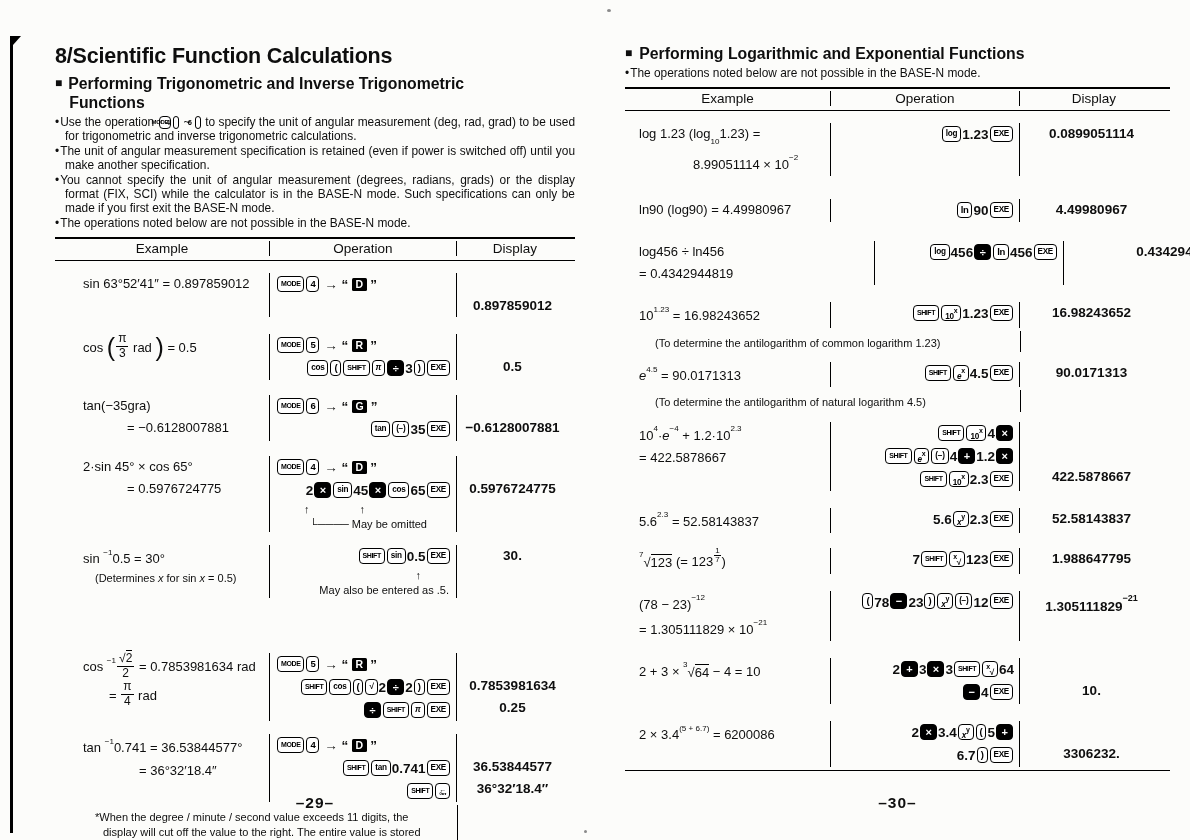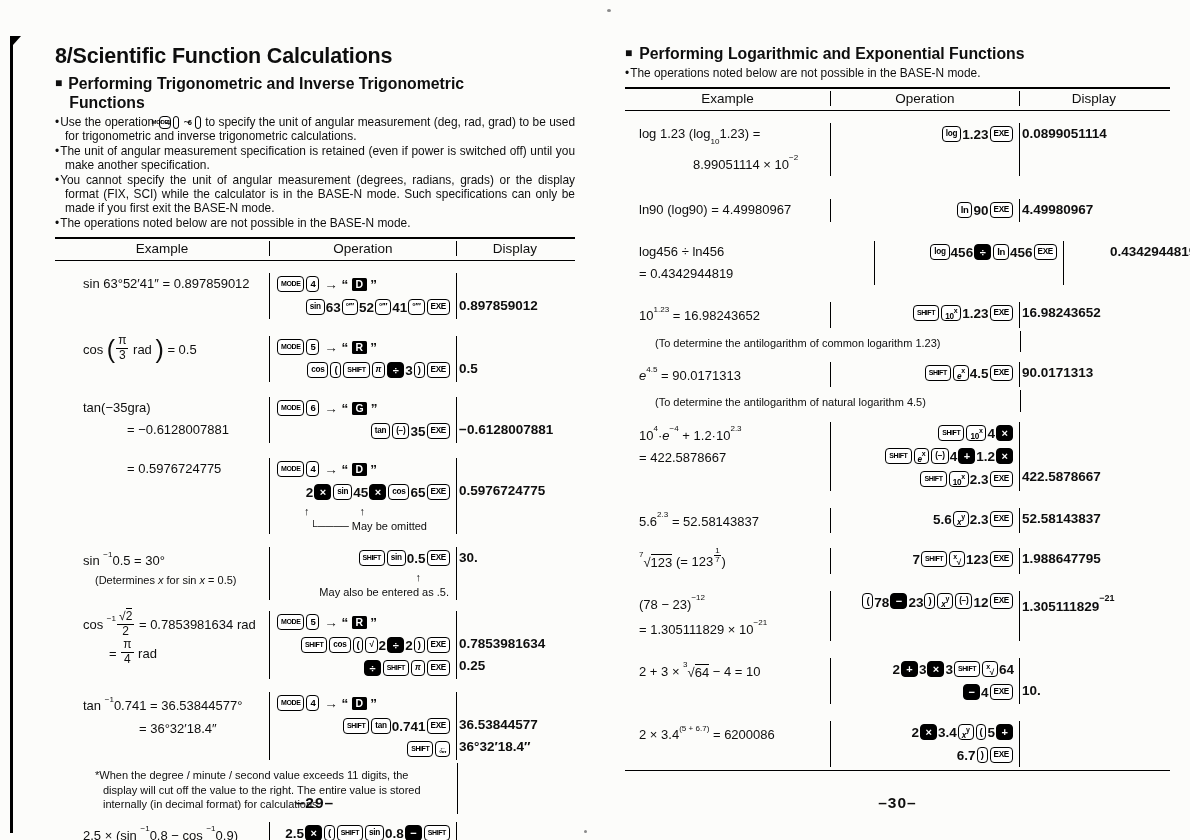--- a/index.html
+++ b/index.html
@@ -36,21 +36,21 @@
   .trow{display:grid;padding:8px 0 3px 0;}
   .c1{font-size:13px;padding:0 4px 0 28px;}
   .pr .c1{padding-left:14px;}
   .c2{border-left:1.7px solid #000;border-right:1.7px solid #000;padding:0 5px 0 6px;}
   .c3{padding:0 2px;}
   .line{line-height:22px;white-space:nowrap;}
   .line.r{text-align:right;}
   .line.sm{font-size:11px;line-height:15px;}
   .line.sm .tx{font-weight:normal;font-size:11px;}
   .opl .tx{font-weight:bold;font-size:13.5px;}
-  .dline{line-height:22px;min-height:22px;font-weight:bold;font-size:13.5px;text-align:left;white-space:nowrap;padding-right:5px;}
+  .dline{line-height:22px;min-height:22px;font-weight:bold;font-size:13.5px;text-align:center;white-space:nowrap;padding-right:5px;}
   .dline sup{font-size:9px;}
   sup{font-size:0.62em;position:relative;top:-0.45em;}
   sub{font-size:0.62em;position:relative;bottom:-0.25em;}
   .frac{display:inline-flex;flex-direction:column;text-align:center;vertical-align:middle;font-size:12px;line-height:1.15;position:relative;top:-2px;margin:0 1px;}
   .fn{border-bottom:1.3px solid #000;padding:0 2px;}
   .sfr{font-size:8px;line-height:1.05;top:0;}
   .sfr .fn{border-bottom-width:1px;padding:0 1px;}
   .sq{white-space:nowrap;}
   .sqv{border-top:1.3px solid #000;}
   .ridx{font-size:8px;top:-0.55em;}
@@ -90,21 +90,20 @@
         <div class="hc2">Operation</div>
         <div>Display</div>
       </div>
       <div class="rowblk">
         <div class="trow" style="grid-template-columns: 214px 188px 116px; padding-top: 12px;">
           <div class="c1">
             <div class="line"><span class="tx">sin 63°52′41″ = 0.897859012</span></div>
           </div>
           <div class="c2">
             <div class="line opl"><span class="key klong">MODE</span><span class="key">4</span><span class="tx"> → “ </span><span class="inv">D</span><span class="tx"> ”</span></div>
-            <div class="line r opl"><span class="key kmed">sin</span><span class="tx">63</span><span class="key kmed">°′″</span><span class="tx">52</span><span class="key kmed">°′″</span><span class="tx">41</span><span class="key kmed">°′″</span><span class="key kmed">EXE</span></div>
           </div>
           <div class="c3">
             <div class="dline">&nbsp;</div>
             <div class="dline">0.897859012</div>
           </div>
         </div>
       </div>
       <div class="rowblk">
         <div class="trow" style="grid-template-columns: 214px 188px 116px; padding-top: 14px;">
           <div class="c1">
@@ -135,20 +134,21 @@
           </div>
           <div class="c3">
             <div class="dline">&nbsp;</div>
             <div class="dline">−0.6128007881</div>
           </div>
         </div>
       </div>
       <div class="rowblk">
         <div class="trow" style="grid-template-columns: 214px 188px 116px; padding-top: 12px;">
           <div class="c1">
+            <div class="line"><span class="tx">2·sin 45° × cos 65°</span></div>
             <div class="line" style="padding-left: 44px;"><span class="tx">= 0.5976724775</span></div>
           </div>
           <div class="c2">
             <div class="line opl"><span class="key klong">MODE</span><span class="key">4</span><span class="tx"> → “ </span><span class="inv">D</span><span class="tx"> ”</span></div>
             <div class="line r opl"><span class="tx">2</span><span class="key kdark">×</span><span class="key kmed">sin</span><span class="tx">45</span><span class="key kdark">×</span><span class="key kmed">cos</span><span class="tx">65</span><span class="key kmed">EXE</span></div>
             <div class="line r sm opl"><span class="tx">↑</span><span class="spc" style="width: 50px;"></span><span class="tx">↑</span><span class="spc" style="width: 86px;"></span></div>
             <div class="line r sm opl"><span class="tx">└──── May be omitted</span><span class="spc" style="width: 24px;"></span></div>
           </div>
           <div class="c3">
             <div class="dline">&nbsp;</div>
@@ -166,21 +166,21 @@
             <div class="line r opl"><span class="key klong">SHIFT</span><span class="key kmed">sin</span><span class="tx">0.5</span><span class="key kmed">EXE</span></div>
             <div class="line r sm opl"><span class="tx">↑</span><span class="spc" style="width: 30px;"></span></div>
             <div class="line r sm opl"><span class="tx">May also be entered as .5.</span><span class="spc" style="width: 2px;"></span></div>
           </div>
           <div class="c3">
             <div class="dline">30.</div>
           </div>
         </div>
       </div>
       <div class="rowblk">
-        <div class="trow" style="grid-template-columns: 214px 188px 116px; padding-top: 8px;">
+        <div class="trow" style="grid-template-columns: 214px 188px 116px; padding-top: 8px; margin-top: 44px;">
           <div class="c1">
             <div class="line"><span class="tx">cos </span><sup>−1</sup><span class="frac">
                 <span class="fn"><span class="sq"><span>√</span><span class="sqv">2</span></span></span>
                 <span class="fd">2</span>
               </span><span class="tx"> = 0.7853981634 rad</span></div>
             <div class="line" style="padding-left: 26px;"><span class="tx">= </span><span class="frac">
                 <span class="fn">π</span>
                 <span class="fd">4</span>
               </span><span class="tx"> rad</span></div>
           </div>
@@ -415,17 +415,21 @@
       </div>
       <div class="rowblk">
         <div class="trow" style="grid-template-columns: 205px 190px 148px; padding-top: 14px;">
           <div class="c1">
             <div class="line"><span class="tx">2 × 3.4</span><sup>(5 + 6.7)</sup><span class="tx"> = 6200086</span></div>
           </div>
           <div class="c2">
             <div class="line r opl"><span class="tx">2</span><span class="key kdark">×</span><span class="tx">3.4</span><span class="key kmed"><i>x</i><sup>y</sup></span><span class="key">(</span><span class="tx">5</span><span class="key kdark">+</span></div>
             <div class="line r opl"><span class="tx">6.7</span><span class="key">)</span><span class="key kmed">EXE</span></div>
           </div>
+          <div class="c3">
+            <div class="dline">&nbsp;</div>
+            <div class="dline">3306232.</div>
+          </div>
         </div>
       </div>
     </div>
   <div class="footer">–30–</div>
 </div>
 
 </body></html>

